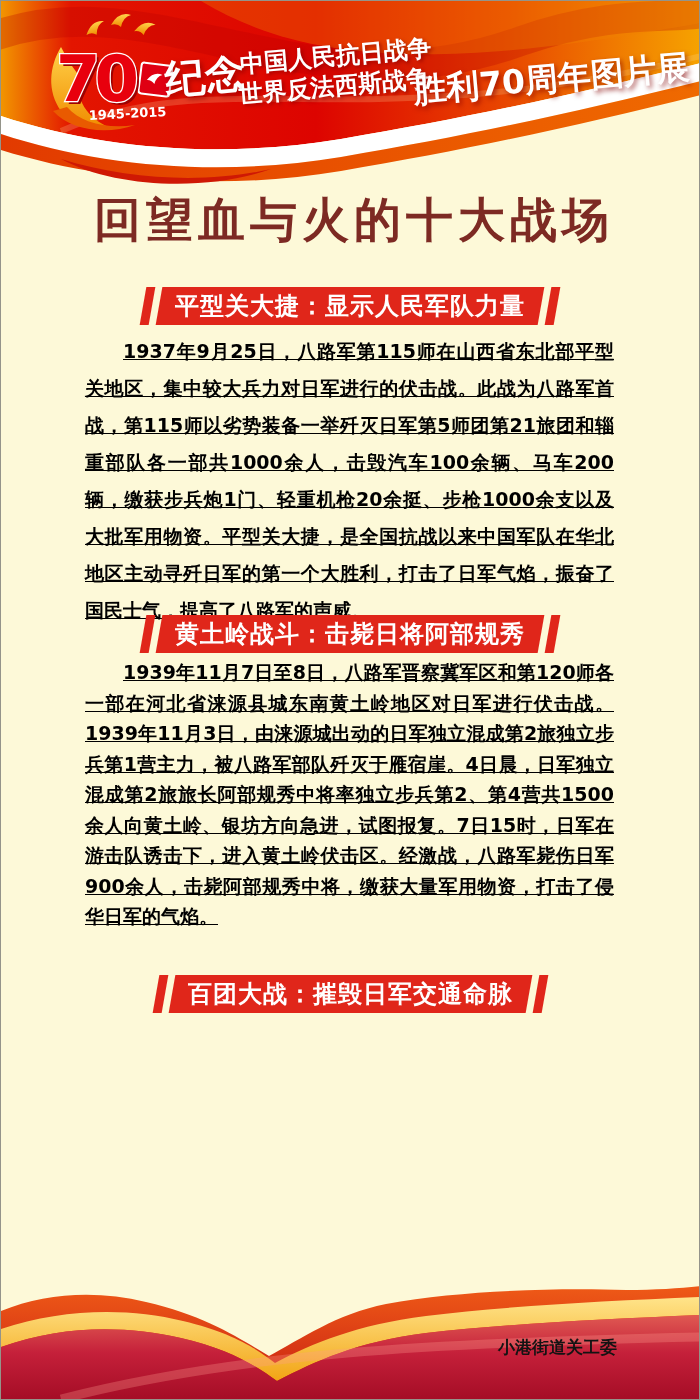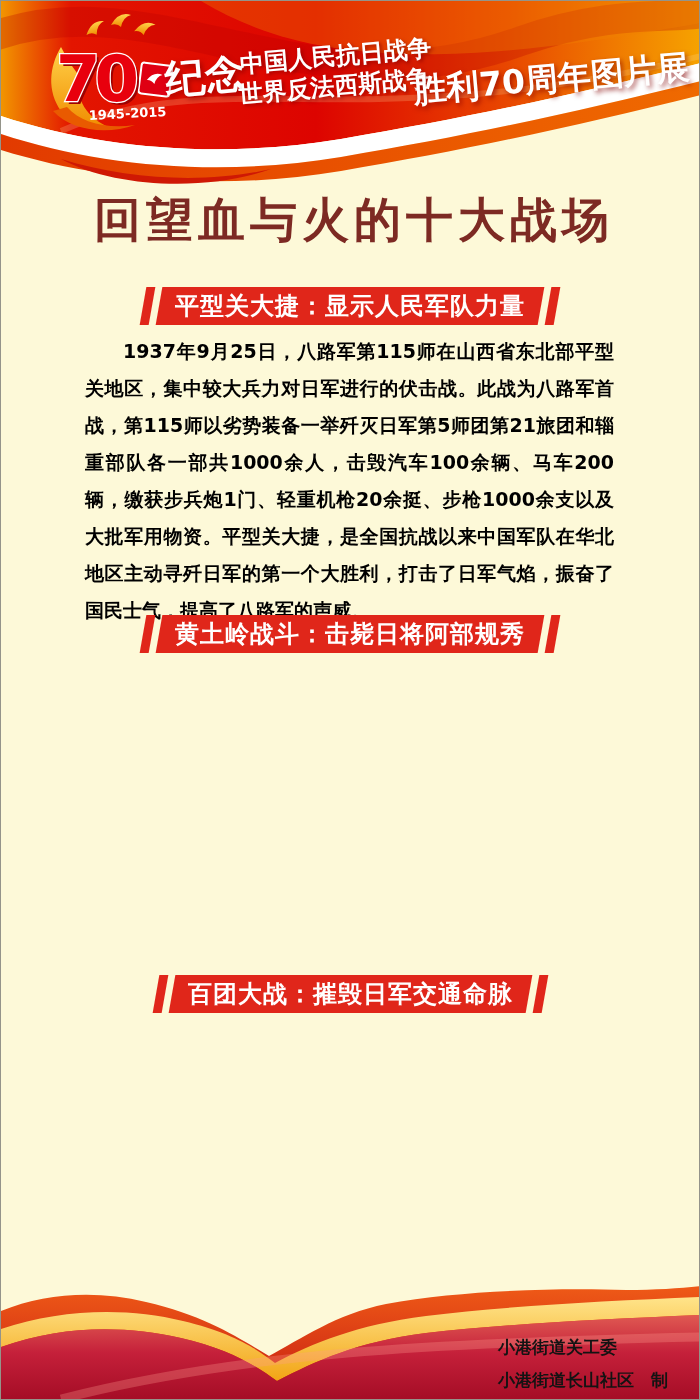--- a/index.html
+++ b/index.html
@@ -56,21 +56,21 @@
   .banner::before,.banner::after{
     content:"";position:absolute;top:0;bottom:0;width:9px;background:#e0261a;
   }
   .banner::before{left:-16px;}
   .banner::after{right:-16px;}
   .banner .txt{display:inline-block;transform:skewX(10deg);letter-spacing:1px;white-space:nowrap;}
   
   .para{
     position:absolute;left:84px;right:85px;
     font-size:19px;font-weight:bold;color:#000000;
-    text-align:justify;text-indent:2em;margin:0;
+    text-align:justify;text-indent:2em;margin:0;text-decoration:underline;
   }
   .p1{top:332px;line-height:37px;}
   .p2{top:656px;line-height:30.5px;}
   .p3{top:1018px;line-height:30.5px;}
   
   .footer-bg{position:absolute;left:0;bottom:0;}
   .credits{
     position:absolute;top:1330px;left:497px;
     font-size:17px;font-weight:bold;color:#131313;
     line-height:33px;white-space:nowrap;
@@ -152,20 +152,21 @@
       <span class="txt">平型关大捷：显示人民军队力量</span>
     </div>
   </div>
   <p class="para p1">1937年9月25日，八路军第115师在山西省东北部平型关地区，集中较大兵力对日军进行的伏击战。此战为八路军首战，第115师以劣势装备一举歼灭日军第5师团第21旅团和辎重部队各一部共1000余人，击毁汽车100余辆、马车200辆，缴获步兵炮1门、轻重机枪20余挺、步枪1000余支以及大批军用物资。平型关大捷，是全国抗战以来中国军队在华北地区主动寻歼日军的第一个大胜利，打击了日军气焰，振奋了国民士气，提高了八路军的声威。</p>
 
   <div class="banner-row b2">
     <div class="banner">
       <span class="txt">黄土岭战斗：击毙日将阿部规秀</span>
     </div>
   </div>
+  <p class="para p2">1939年11月7日至8日，八路军晋察冀军区和第120师各一部在河北省涞源县城东南黄土岭地区对日军进行伏击战。1939年11月3日，由涞源城出动的日军独立混成第2旅独立步兵第1营主力，被八路军部队歼灭于雁宿崖。4日晨，日军独立混成第2旅旅长阿部规秀中将率独立步兵第2、第4营共1500余人向黄土岭、银坊方向急进，试图报复。7日15时，日军在游击队诱击下，进入黄土岭伏击区。经激战，八路军毙伤日军900余人，击毙阿部规秀中将，缴获大量军用物资，打击了侵华日军的气焰。</p>
 
   <div class="banner-row b3">
     <div class="banner">
       <span class="txt">百团大战：摧毁日军交通命脉</span>
     </div>
   </div>
 
   <svg class="footer-bg" width="700" height="118" viewBox="0 0 700 118" preserveAspectRatio="none">
     <defs>
       <linearGradient id="fr" x1="0" y1="0" x2="0" y2="1">
@@ -183,16 +184,15 @@
       </linearGradient>
     </defs>
     <path d="M0,30 C45,12 95,9 145,21 C205,35 238,57 268,75 C300,58 335,33 385,23 C460,9 555,7 625,9 C655,9 680,7 700,5 V118 H0 Z" fill="url(#fr)"></path>
     <path d="M0,48 C60,28 125,26 182,40 C232,52 256,68 274,82 C312,62 355,44 425,35 C505,25 605,20 700,16 L700,34 C605,38 505,43 425,52 C355,61 315,80 276,100 C254,84 228,68 180,57 C123,44 62,44 0,66 Z" fill="url(#fg)"></path>
     <path d="M0,66 C62,44 123,44 180,57 C228,68 254,84 276,100 C315,80 355,61 425,52 C505,43 605,38 700,34 V118 H0 Z" fill="url(#fc)"></path>
     <path d="M60,118 C240,72 430,62 700,56" stroke="#ff9d8f" stroke-width="9" fill="none" opacity="0.30"></path>
   </svg>
 
   <div class="credits">
     <div>小港街道关工委</div>
-    <div>小港街道长山社区　制</div>
   </div>
 
 </div>
 
 </body></html>

